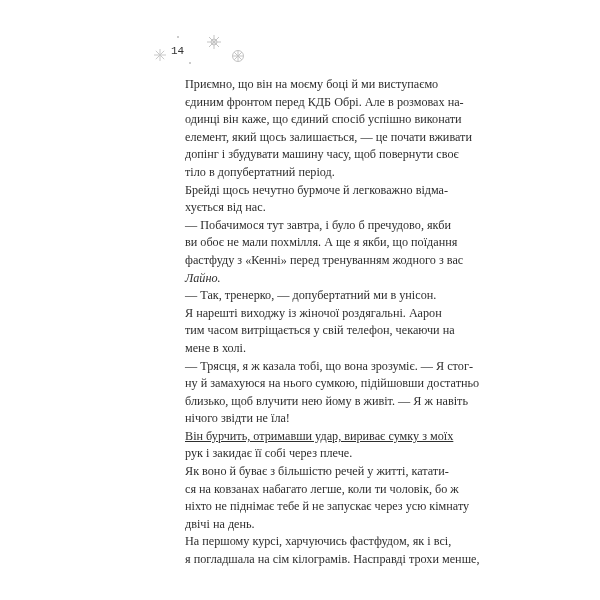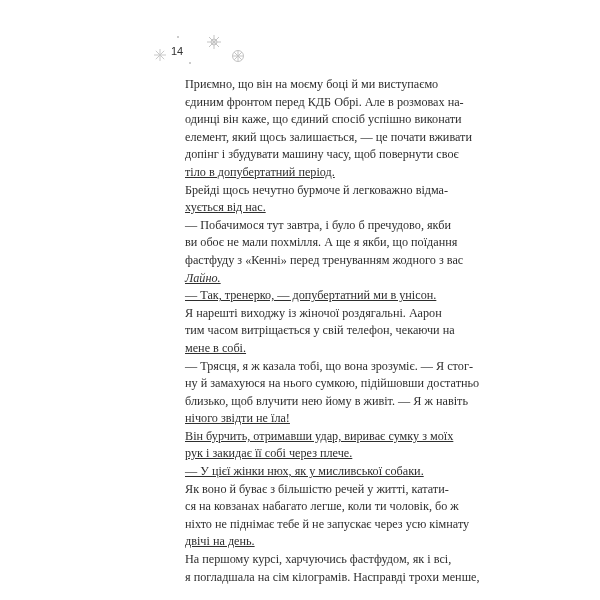--- a/index.html
+++ b/index.html
@@ -4,35 +4,35 @@
 <style>
   html, body { margin: 0; padding: 0; }
   body {
     width: 600px; height: 600px; background: #ffffff; position: relative;
     overflow: hidden;
     font-family: "DejaVu Serif", "Liberation Serif", serif;
     color: #2b2b2b;
   }
   .page-number {
     position: absolute; left: 171px; top: 45px;
-    font-family: Liberation Sans, sans-serif;
+    font-family: Liberation Mono, monospace;
     font-size: 11px; color: #333;
   }
   .flake { position: absolute; }
   .dot { position: absolute; width: 2px; height: 2px; border-radius: 50%; background: #bbb; }
   .text-block {
     position: absolute; left: 173px; top: 76px; width: 263px;
     font-family: "Liberation Serif", "DejaVu Serif", serif;
     font-size: 12.2px; line-height: 17.6px; color: #2e2e2e;
     text-align: justify;
   }
   .p { margin: 0; text-indent: 12px; text-align: justify; text-align-last: left; }
   .p.italic { font-style: italic; }
   .line { display: block; white-space: nowrap; text-align: justify; text-align-last: justify; }
-  .line.last { text-align-last: left; text-decoration: underline; }
+  .line.last { text-align-last: left; }
 </style>
 </head>
 <body>
 
 <div>
   <div class="page-number">14</div>
 
   <svg class="flake" style="left:154px; top:49px;" width="12" height="12" viewBox="0 0 12 12">
     <g stroke="#c9c9c9" stroke-width="1">
       <line x1="6" y1="0" x2="6" y2="12"></line>
@@ -82,34 +82,31 @@
       </div>
       <div class="p italic">
         <span class="line last" style="text-indent: 12px;">Лайно.</span>
       </div>
       <div class="p">
         <span class="line last" style="text-indent: 12px;">— Так, тренерко, — допубертатний ми в унісон.</span>
       </div>
       <div class="p">
         <span class="line" style="text-indent: 12px;">Я нарешті виходжу із жіночої роздягальні. Аарон</span>
         <span class="line">тим часом витріщається у свій телефон, чекаючи на</span>
-        <span class="line last">мене в собі.</span>
+        <span class="line last">мене в холі.</span>
       </div>
       <div class="p">
         <span class="line" style="text-indent: 12px;">— Трясця, я ж казала тобі, що вона зрозуміє. — Я стог-</span>
         <span class="line">ну й замахуюся на нього сумкою, підійшовши достатньо</span>
         <span class="line">близько, щоб влучити нею йому в живіт. — Я ж навіть</span>
         <span class="line last">нічого звідти не їла!</span>
       </div>
       <div class="p">
         <span class="line" style="text-indent: 12px; text-decoration: underline;">Він бурчить, отримавши удар, вириває сумку з моїх</span>
         <span class="line last">рук і закидає її собі через плече.</span>
-      </div>
-      <div class="p">
-        <span class="line last" style="text-indent: 12px;">— У цієї жінки нюх, як у мисливської собаки.</span>
       </div>
       <div class="p">
         <span class="line" style="text-indent: 12px;">Як воно й буває з більшістю речей у житті, катати-</span>
         <span class="line">ся на ковзанах набагато легше, коли ти чоловік, бо ж</span>
         <span class="line">ніхто не піднімає тебе й не запускає через усю кімнату</span>
         <span class="line last">двічі на день.</span>
       </div>
       <div class="p">
         <span class="line" style="text-indent: 12px;">На першому курсі, харчуючись фастфудом, як і всі,</span>
         <span class="line">я погладшала на сім кілограмів. Насправді трохи менше,</span>

